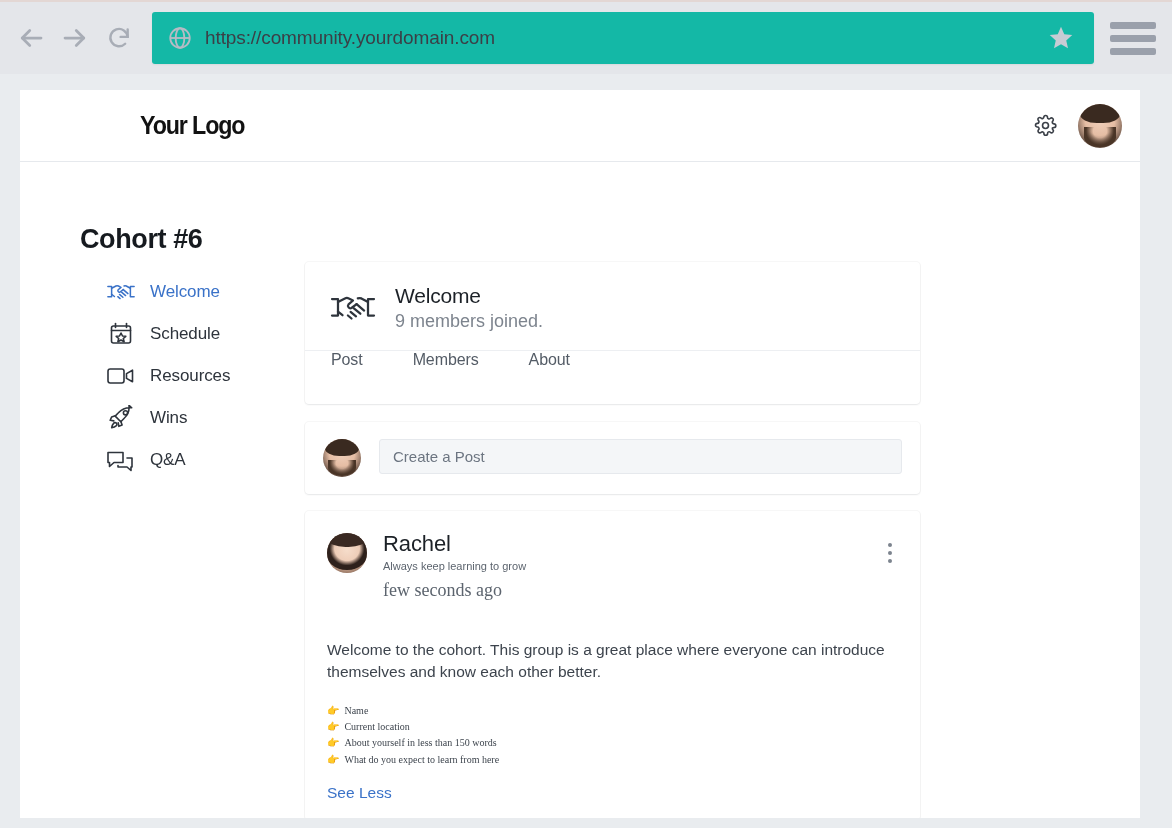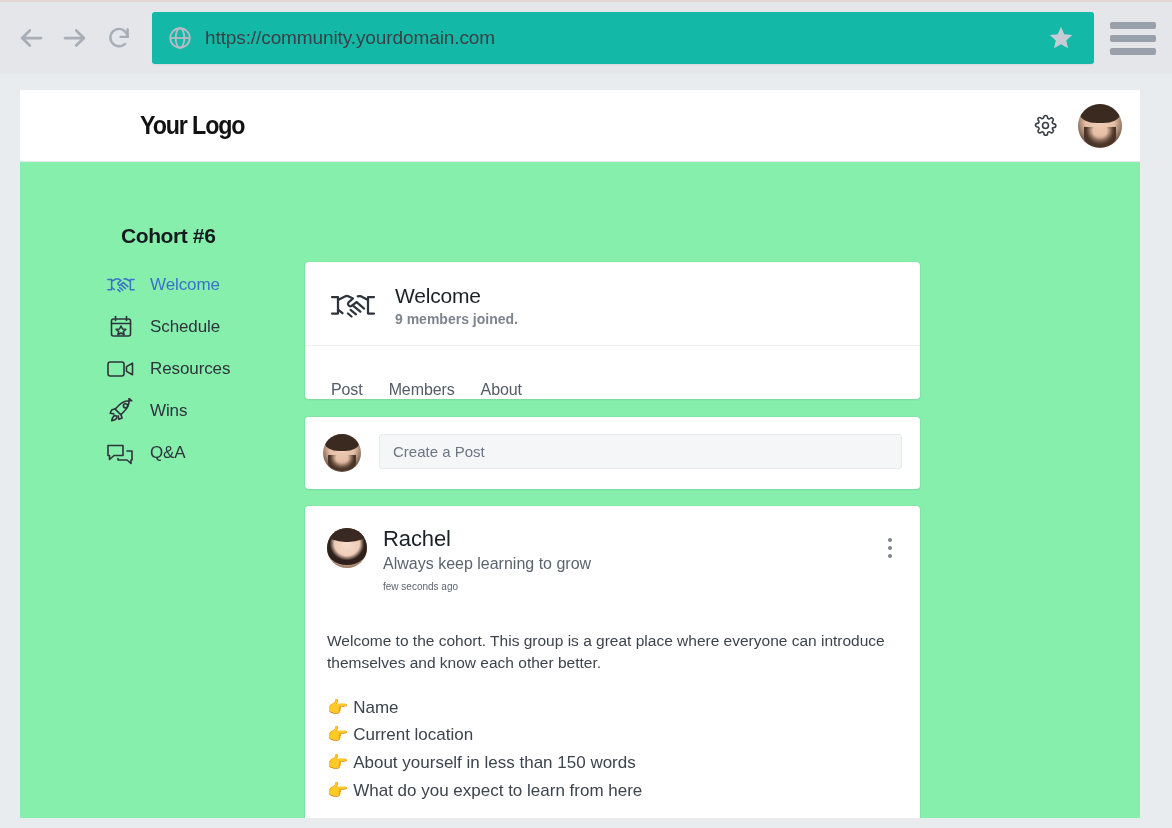--- a/index.html
+++ b/index.html
@@ -50,21 +50,21 @@
   .hamburger span {
     display: block; height: 7px; width: 46px;
     background: #9aa0ab; border-radius: 2px;
   }
 
   
   .page {
     position: absolute;
     left: 20px; top: 90px;
     width: 1120px; height: 728px;
-    background: #86efac;
+    background: #ffffff;
     overflow: hidden;
   }
 
   
   .site-header {
     height: 72px; background: #fff;
     display: flex; align-items: center;
     border-bottom: 1px solid #e6e9ed;
   }
   .logo {
@@ -109,22 +109,22 @@
   }
   .face-f::after { 
     content: ""; position: absolute; left: 2%; top: -6%; width: 96%; height: 40%;
     background: #3a2922; border-radius: 50% 50% 46% 46%;
   }
 
   
   .body-area { display: flex; height: 656px; }
   .sidebar { width: 285px; padding-top: 62px; }
   .cohort-title {
-    font-size: 21px; font-weight: bold; color: #161a1f;
-    margin-left: 101px; letter-spacing: -0.4px;
+    font-size: 27px; font-weight: bold; color: #161a1f;
+    margin-left: 60px; letter-spacing: -0.4px;
   }
   .nav-list { margin-top: 16px; }
   .nav-item {
     display: flex; align-items: center;
     height: 42px; margin-left: 86px;
     color: #2e343c; font-size: 17px;
   }
   .nav-item .ico { width: 30px; height: 26px; flex: none; color: #2e343c; }
   .nav-item .lbl { margin-left: 14px; letter-spacing: -0.1px; }
   .nav-item.active, .nav-item.active .ico { color: #3a72c8; }
@@ -134,57 +134,57 @@
   .card {
     background: #fff;
     border-radius: 4px;
     box-shadow: 0 1px 2px rgba(16,24,40,0.07), 0 0 0 1px rgba(16,24,40,0.035);
   }
 
   .group-head { padding: 22px 24px 18px 24px; display: flex; align-items: center; }
   .handshake-big { width: 48px; height: 40px; color: #2b3views; color: #2e343c; flex: none; }
   .group-meta { margin-left: 18px; }
   .group-title { font-size: 21px; color: #1c2127; letter-spacing: -0.2px; }
-  .group-sub { font-size: 14px; color: #7d848e; margin-top: 3px; font-weight: bold; }
+  .group-sub { font-size: 18px; color: #7d848e; margin-top: 3px; }
 
   .tabs {
     border-top: 1px solid #edeff2;
-    display: flex; align-items: flex-end;
-    height: 54px; padding-left: 26px; gap: 26px;
+    display: flex; align-items: flex-start;
+    height: 54px; padding-left: 26px; gap: 50px;
   }
   .tab { font-size: 16px; color: #545c66; letter-spacing: -0.1px; }
 
   .composer { margin-top: 18px; padding: 17px 18px; display: flex; align-items: flex-start; }
   .avatar.sm { width: 38px; height: 38px; }
   .composer-input {
     margin-left: 18px; flex: 1; height: 35px;
     background: #f4f6f8;
     border: 1px solid #e6e9ed;
     border-radius: 3px;
     display: flex; align-items: center;
     padding-left: 13px;
     font-size: 15px; color: #6c7581;
   }
 
   .post { margin-top: 17px; padding: 20px 22px 18px 22px; }
   .post-head { display: flex; align-items: flex-start; }
   .avatar.md { width: 40px; height: 40px; margin-top: 2px; }
   .post-meta { margin-left: 16px; }
   .post-author { font-size: 22px; color: #1c2127; letter-spacing: -0.1px; }
-  .post-tagline { font-size: 16px; color: #5c646e; margin-top: 3px; }
-  .post-time { font-size: 10px; color: #5c646e; margin-top: 8px; }
+  .post-tagline { font-size: 11px; color: #5c646e; margin-top: 3px; }
+  .post-time { font-size: 18px; color: #5c646e; margin-top: 8px; font-family: Liberation Serif, serif; }
   .kebab {
     margin-left: auto; margin-top: 12px; margin-right: 6px;
     display: flex; flex-direction: column; gap: 4px; align-items: center;
   }
   .kebab i { width: 4px; height: 4px; background: #7c848e; border-radius: 50%; display: block; }
 
   .post-body { margin-top: 38px; font-size: 15.5px; color: #3d444d; line-height: 1.45; }
   .post-list { margin-top: 19px; }
-  .post-list li { list-style: none; font-size: 17px; color: #3d444d; line-height: 1.62; }
+  .post-list li { list-style: none; font-size: 10px; color: #3d444d; line-height: 1.62; font-family: Liberation Serif, serif; }
   .point { color: #f0b429; margin-right: 5px; }
   .see-less { display: inline-block; margin-top: 16px; font-size: 15.5px; color: #3a72c8; }
 </style>
 </head>
 <body>
 
 <div class="browser-bar">
   <div class="nav-btns">
     <div class="nav-btn">
       <svg width="30" height="30" viewBox="0 0 24 24" fill="none" stroke="currentColor" stroke-width="2.2" stroke-linecap="round" stroke-linejoin="round">

